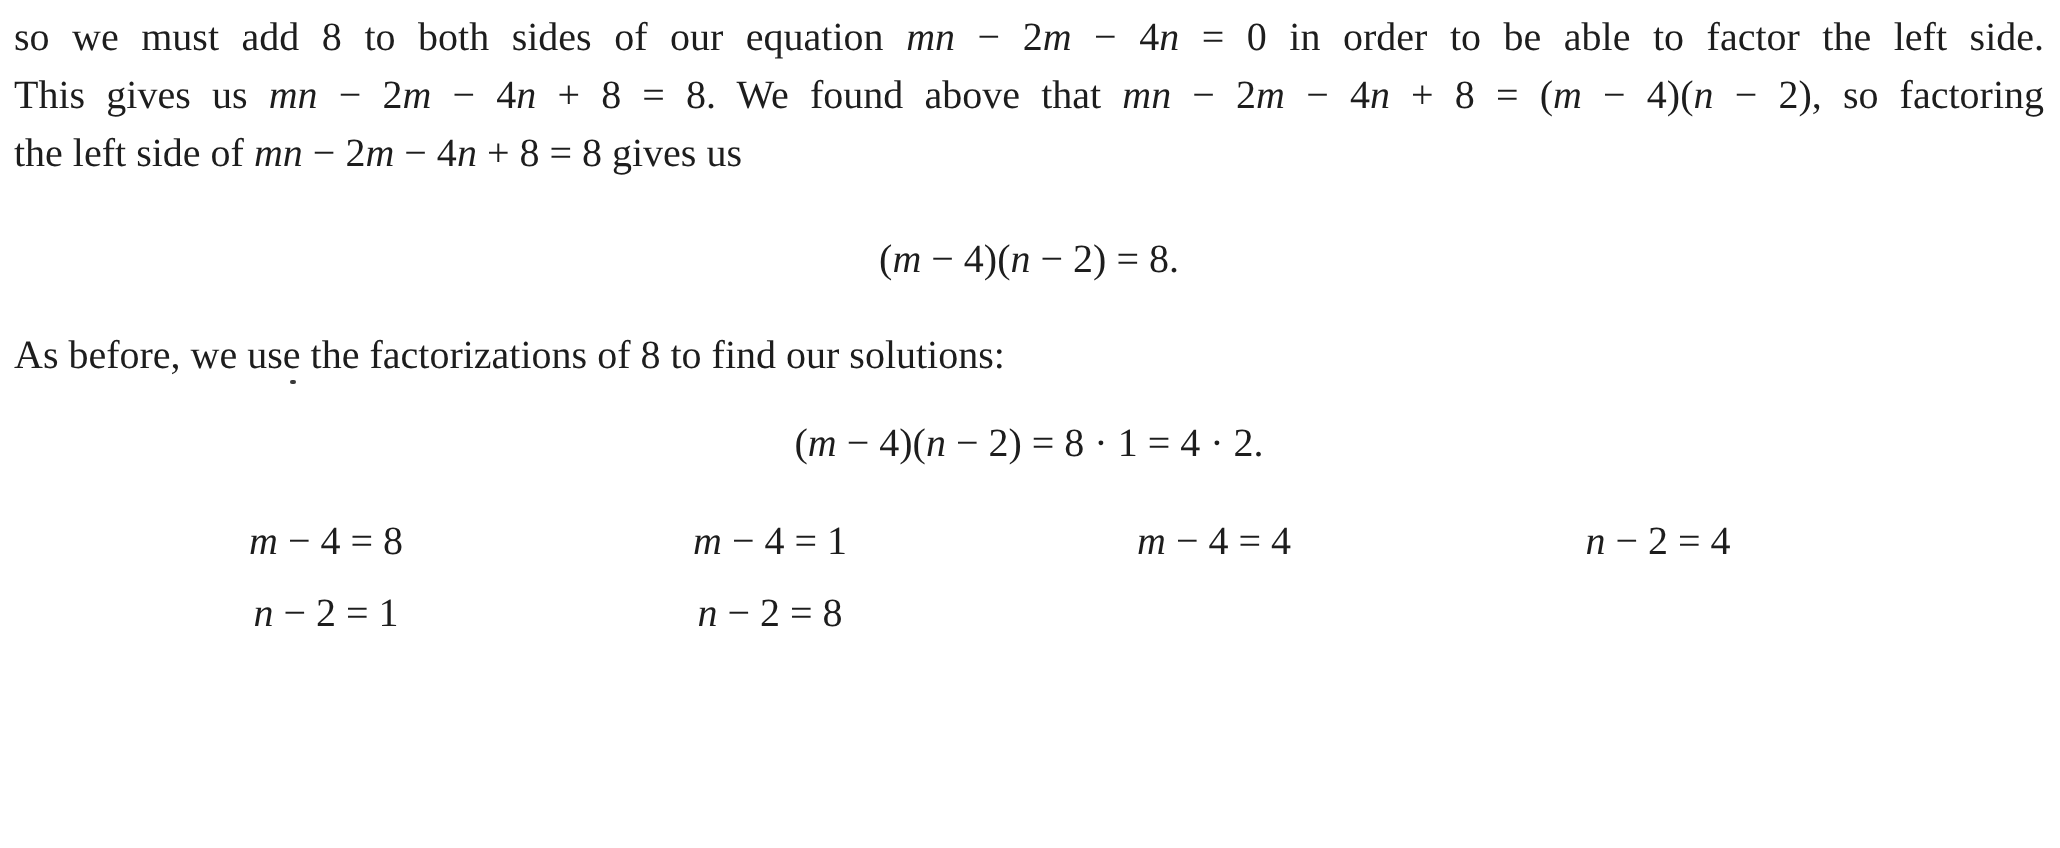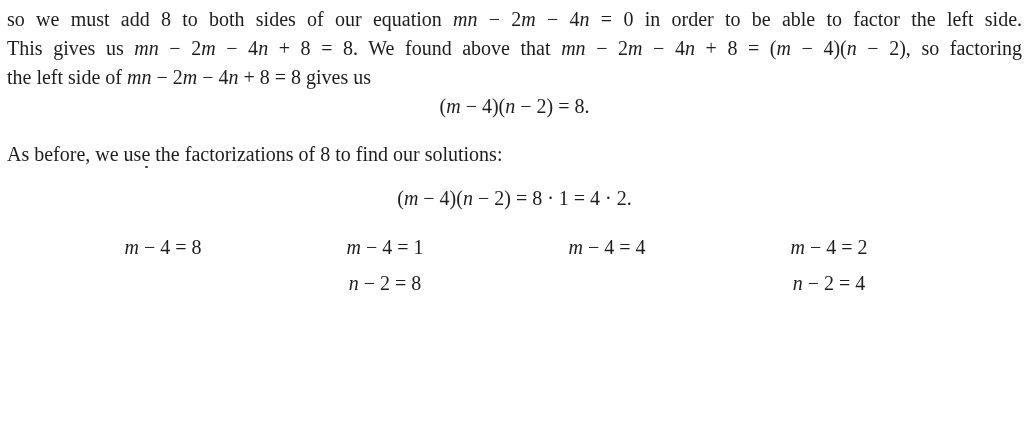--- a/index.html
+++ b/index.html
@@ -22,21 +22,21 @@
     overflow: hidden;
   }
   .line { display: block; }
   .j {
     text-align: justify;
     text-align-last: justify;
   }
   .equation {
     text-align: center;
   }
-  .eq-1 { margin-top: 0; }
+  .eq-1 { margin-top: 24px; }
   .para-2 { margin-top: 19px; }
   .eq-2 { margin-top: 15px; }
   .para-3 { margin-top: 16px; }
   .cases {
     margin-top: 9px;
     display: flex;
     flex-direction: row;
     padding-left: 108px;
     line-height: 36px;
   }
@@ -87,28 +87,28 @@
   </div>
 
   <div class="equation eq-2"><span class="seg seg-r">(</span><span class="seg seg-i">m</span><span class="seg seg-r"> − 4)(</span><span class="seg seg-i">n</span><span class="seg seg-r"> − 2) = 8 · 1 = 4 · 2.</span></div>
 
   <div class="para para-3">
   </div>
 
   <div class="cases">
     <div class="case">
       <div class="case-line"><span class="seg seg-i">m</span><span class="seg seg-r"> − 4 = 8</span></div>
+      <div class="case-line"><span class="seg seg-i">n</span><span class="seg seg-r"> − 2 = 1</span></div>
     </div>
     <div class="case">
       <div class="case-line"><span class="seg seg-i">m</span><span class="seg seg-r"> − 4 = 1</span></div>
       <div class="case-line"><span class="seg seg-i">n</span><span class="seg seg-r"> − 2 = 8</span></div>
     </div>
     <div class="case">
       <div class="case-line"><span class="seg seg-i">m</span><span class="seg seg-r"> − 4 = 4</span></div>
     </div>
     <div class="case">
-      <div class="case-line"><span class="seg seg-i">m</span><span class="seg seg-r"> − 4 = 2</span></div>
       <div class="case-line"><span class="seg seg-i">n</span><span class="seg seg-r"> − 2 = 4</span></div>
     </div>
   </div>
 
 
 </div>
 
 </body></html>

